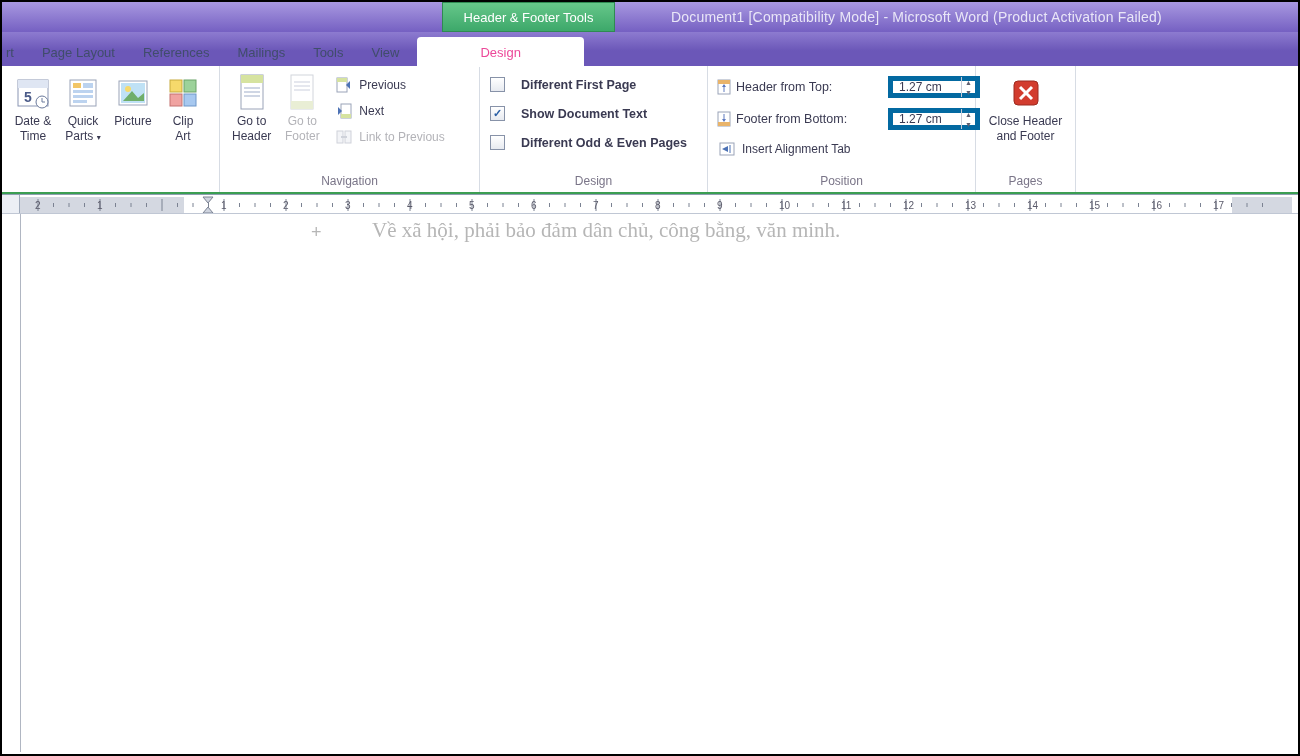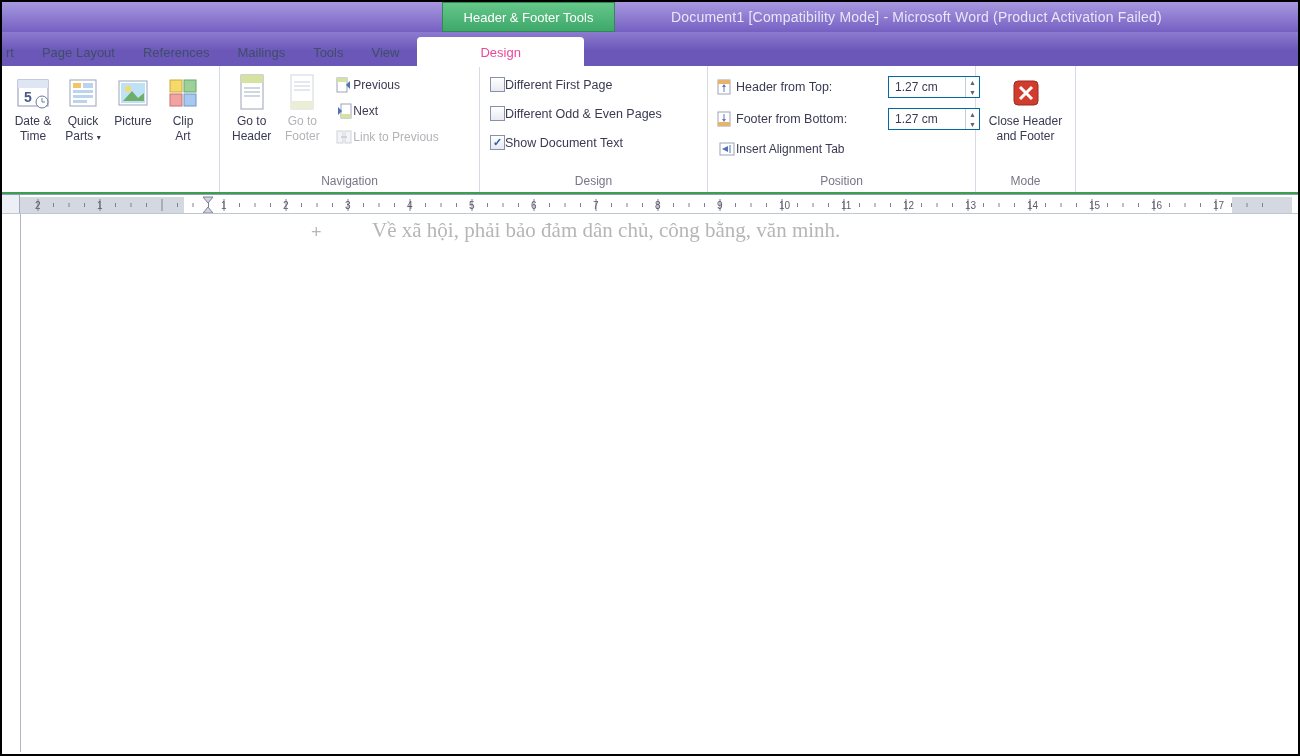--- a/index.html
+++ b/index.html
@@ -17,29 +17,29 @@
   .rgroup { border-right: 1px solid #d7dce4; display: flex; flex-direction: column; }
   .rgroup-body { flex: 1; display: flex; align-items: flex-start; padding: 6px 6px 0; }
   .rgroup-label { text-align: center; font-size: 12px; color: #7a7588; padding: 3px 0 4px; }
 
   .big-item { display: flex; flex-direction: column; align-items: center; justify-content: flex-start; padding: 2px 6px; min-width: 46px; cursor: pointer; }
   .big-item .ic { width: 38px; height: 38px; margin-bottom: 2px; display: flex; align-items: center; justify-content: center; }
   .big-item .lbl { font-size: 12px; color: #3a3a52; text-align: center; line-height: 1.25; white-space: pre-line; }
   .big-item.disabled .lbl { color: #b3b3b8; }
 
   .small-col { display: flex; flex-direction: column; gap: 4px; padding-top: 2px; }
-  .small-item { display: flex; align-items: center; font-size: 12px; color: #3a3a52; cursor: pointer; padding: 2px 4px; text-align: right; }
+  .small-item { display: flex; align-items: center; gap: 6px; font-size: 12px; color: #3a3a52; cursor: pointer; padding: 2px 4px; text-align: right; }
   .small-item.disabled { color: #b3b3b8; }
   .small-item .sic { width: 18px; height: 18px; display: flex; align-items: center; justify-content: center; }
 
-  .chk-row { display: flex; align-items: center; gap: 0; font-size: 12.5px; color: #3a3a52; padding: 3px 4px; }
+  .chk-row { display: flex; align-items: center; gap: 16px; font-size: 12.5px; color: #3a3a52; padding: 3px 4px; font-weight: bold; }
 
   .pos-row { display: flex; align-items: center; gap: 4px; font-size: 12.5px; color: #3a3a52; padding: 2px 2px; }
   .pos-label { width: 148px; }
-  .spin { display: flex; align-items: center; border: 1px solid #0369a1; background: #fff; width: 92px; height: 22px; }
+  .spin { display: flex; align-items: center; border: 5px solid #0369a1; background: #fff; width: 92px; height: 22px; }
   .spin-val { flex: 1; padding: 0 6px; font-size: 12px; }
   .spin-arrows { width: 14px; display: flex; flex-direction: column; border-left: 1px solid #c6cbd7; }
   .spin-arrows div { height: 10px; font-size: 7px; display: flex; align-items: center; justify-content: center; color: #5f5f70; cursor: pointer; }
 
   .chk { width: 15px; height: 15px; border: 1px solid #8792a8; background: linear-gradient(#fff,#e7eaf0); display: flex; align-items: center; justify-content: center; }
   .chk.checked::after { content: "✓"; font-size: 11px; color: #2a5fa5; font-weight: bold; }
 
   .ruler-wrap { height: 20px; background: #fff; border-top: 1px solid #8d9fb0; border-bottom: 1px solid #c0c7d4; position: relative; overflow: hidden; }
   .ruler-left { position: absolute; left: 0; top: 0; width: 18px; height: 100%; background: #eceff5; border-right: 1px solid #9faabb; }
   .ruler-scale { position: absolute; left: 18px; right: 0; height: 100%; font-size: 10px; color: #5a5a6a; }
@@ -194,26 +194,26 @@
   </div>
 
   <div class="rgroup" style="width:228px;">
     <div class="rgroup-body">
       <div class="small-col" style="gap:8px;">
         <div class="chk-row">
           <div class="chk"></div>
           <span>Different First Page</span>
         </div>
         <div class="chk-row">
+          <div class="chk checked"></div>
+          <span>Show Document Text</span>
+        </div>
+        <div class="chk-row">
           <div class="chk"></div>
           <span>Different Odd &amp; Even Pages</span>
-        </div>
-        <div class="chk-row">
-          <div class="chk checked"></div>
-          <span>Show Document Text</span>
         </div>
       </div>
     </div>
     <div class="rgroup-label">Design</div>
   </div>
 
   <div class="rgroup" style="width:268px;">
     <div class="rgroup-body">
       <div class="small-col" style="gap:6px;">
         <div class="pos-row">
@@ -274,21 +274,21 @@
           <svg width="34" height="34">
               <rect x="5" y="5" width="24" height="24" rx="4" fill="#d23c2e" stroke="#9c2b20"></rect>
               <line x1="11" y1="11" x2="23" y2="23" stroke="#fff" stroke-width="3"></line>
               <line x1="23" y1="11" x2="11" y2="23" stroke="#fff" stroke-width="3"></line>
             </svg>
         </div>
         <div class="lbl">Close Header
 and Footer</div>
       </div>
     </div>
-    <div class="rgroup-label">Mode</div>
+    <div class="rgroup-label">Pages</div>
   </div>
 
 </div>
 
 <div class="ruler-wrap">
   <div class="ruler-left"></div>
   <div class="ruler-dark" style="width:164px;"></div>
   <div class="ruler-dark" style="left:1230px; width:60px;"></div>
   <svg class="ruler-scale" width="1280" height="20">
     <g font-size="10" fill="#5a5a6a" font-family="Segoe UI">

